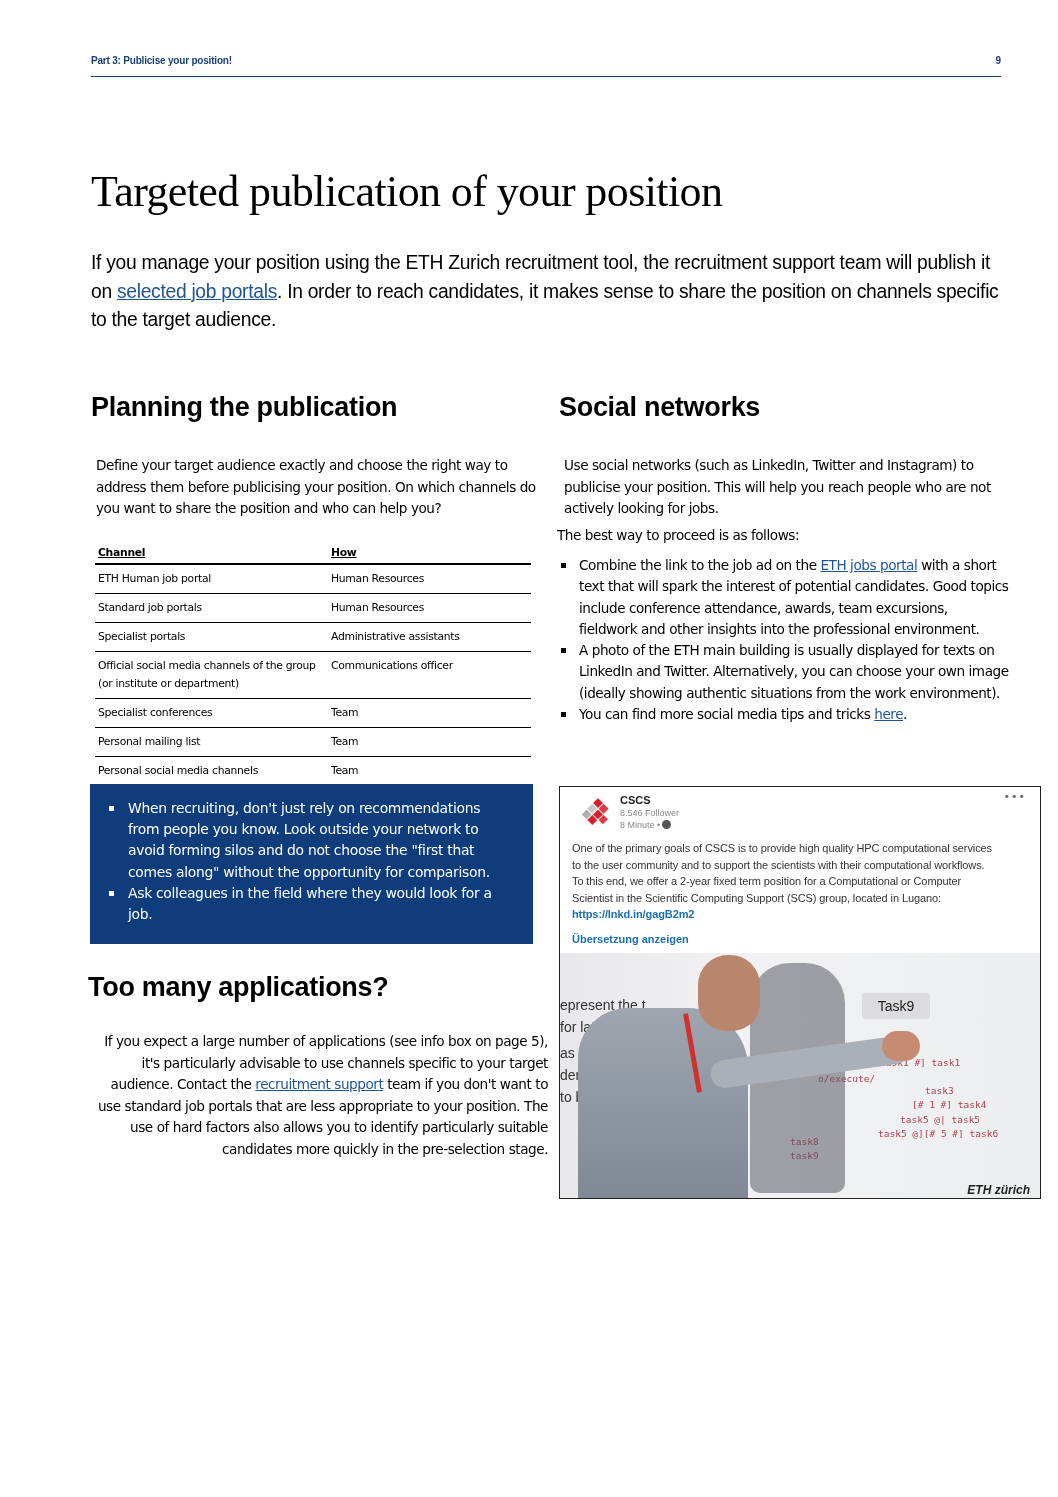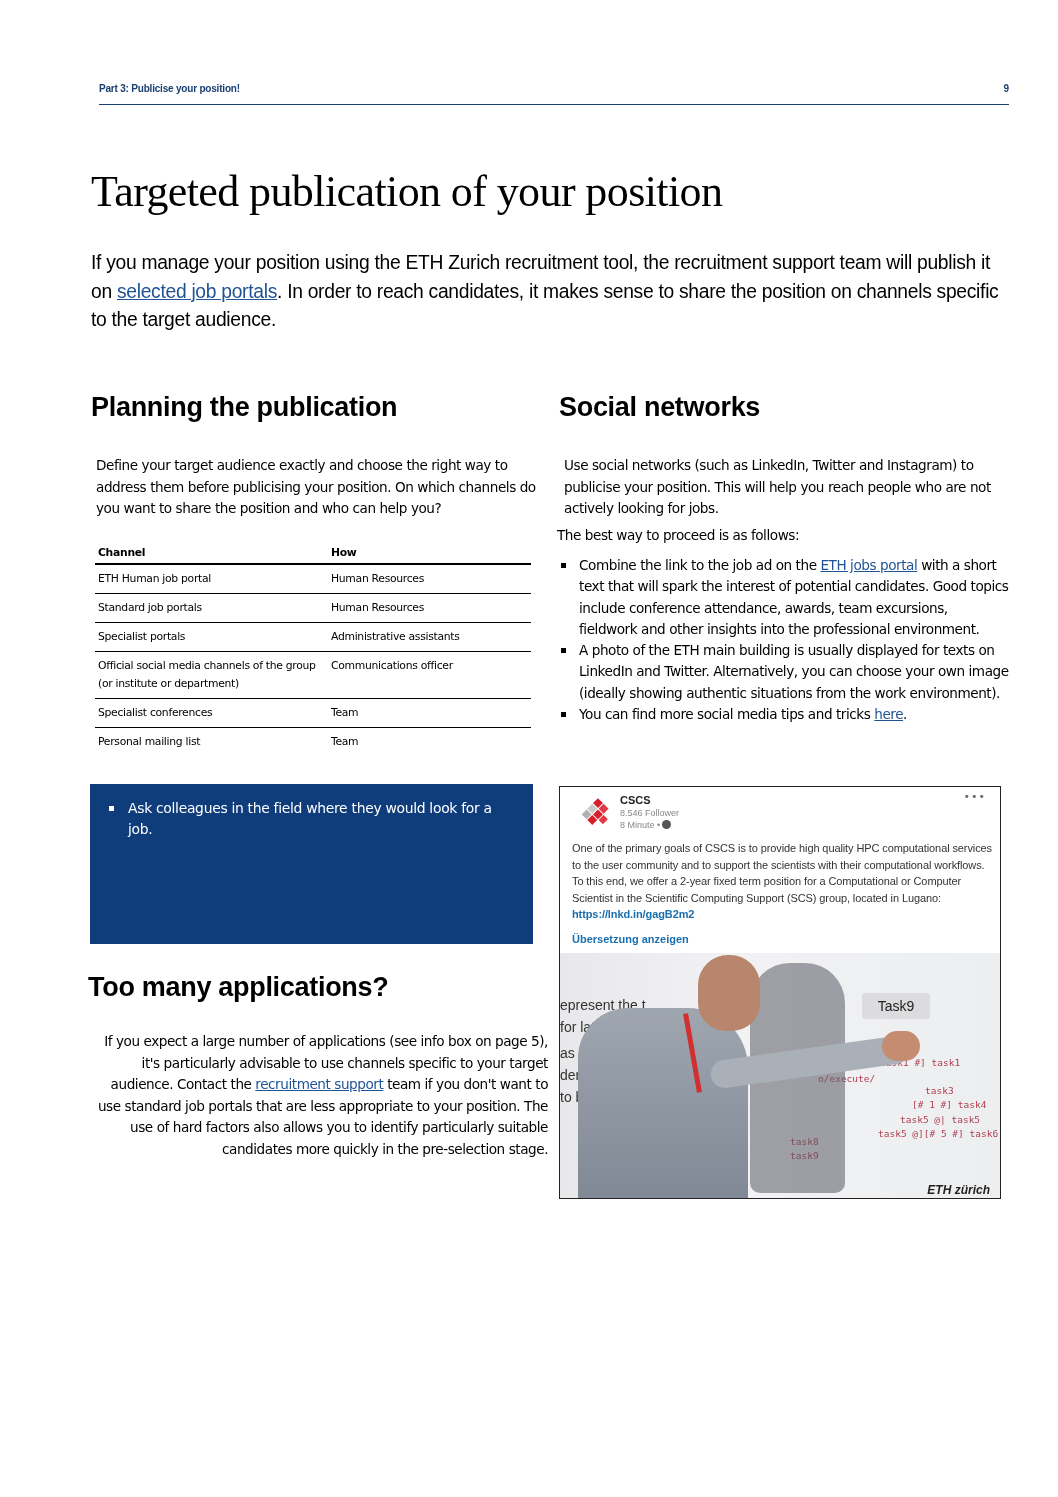--- a/index.html
+++ b/index.html
@@ -1,21 +1,21 @@
 <!DOCTYPE html>
 <html><head>
 <meta charset="utf-8">
 <style>
   html, body { margin: 0; padding: 0; background: #ffffff; }
   body { width: 1058px; height: 1497px; position: relative; overflow: hidden;
          font-family: "DejaVu Sans", "Liberation Sans", sans-serif; color: #000; }
   a { color: #1f5394; text-decoration: underline; }
 
-  .running-header { position: absolute; left: 91px; top: 82px; width: 910px; height: 22px;
-                    border-bottom: 1.5px solid #1a3f73; margin-left: 8px; }
+  .running-header { position: absolute; left: 91px; top: 54px; width: 910px; height: 22px;
+                    border-bottom: 1.5px solid #1a3f73; }
   .running-header .section { position: absolute; left: 0; top: 1px; font-size: 10px; font-weight: bold;
                              color: #1a3f73; font-family: "Liberation Sans", sans-serif; letter-spacing: -0.2px; }
   .running-header .pagenum { position: absolute; right: 0; top: 1px; font-size: 10px; font-weight: bold;
                              color: #1a3f73; font-family: "Liberation Sans", sans-serif; }
 
   .page-title { position: absolute; left: 91px; top: 166px; margin: 0; font-size: 44px; font-weight: normal;
                 letter-spacing: -0.6px; font-family: Liberation Serif, serif; }
 
   .intro { position: absolute; left: 91px; top: 249px; width: 915px; margin: 0; font-size: 19.3px;
            line-height: 28.5px; font-family: "Liberation Sans", sans-serif; letter-spacing: -0.3px; }
@@ -24,21 +24,21 @@
   .col-right { position: absolute; left: 559px; top: 392px; width: 445px; }
 
   h2.sec { margin: 0; font-size: 27px; font-weight: bold; font-family: "Liberation Sans", sans-serif; letter-spacing: -0.3px; }
 
   .body-text { font-size: 13.6px; line-height: 21.5px; margin: 5px; font-family: "DejaVu Sans", sans-serif; letter-spacing: -0.45px; }
 
   .plan-text { position: absolute; left: 0; top: 58px; width: 450px; }
 
   table.channels { position: absolute; left: 4px; top: 151px; width: 436px; border-collapse: collapse;
                    font-size: 10.8px; font-family: "DejaVu Sans", sans-serif; letter-spacing: -0.3px; }
-  table.channels th { text-align: left; font-weight: bold; padding: 3px 3px 4px 3px; border-bottom: 2px solid #000; }
+  table.channels th { text-align: left; font-weight: bold; padding: 3px 3px 4px 3px; border-bottom: 2px solid #000; text-decoration: underline; }
   table.channels td { padding: 5px 3px 5px 3px; border-bottom: 1.5px solid #000; vertical-align: top; line-height: 18px; }
   table.channels td:first-child, table.channels th:first-child { width: 227px; }
   table.channels tr:last-child td { border-bottom: none; }
 
   .info-box { position: absolute; left: -1px; top: 392px; width: 443px; height: 160px; background: #0f3d7c;
               color: #ffffff; box-sizing: border-box; padding: 14px 20px 0 16px; }
   .info-box ul { margin: 0; padding: 0; list-style: none; }
   .info-box li { position: relative; padding-left: 22px; font-size: 13.9px; line-height: 21.2px;
                  font-family: "DejaVu Sans", sans-serif; letter-spacing: -0.3px; }
   .info-box li .bullet { position: absolute; left: 3px; top: 8px; width: 5px; height: 5px; background: #ffffff; }
@@ -46,21 +46,21 @@
   .too-many-title { position: absolute; left: -3px; top: 580px; }
   .too-many-text { position: absolute; left: 0; top: 634px; width: 452px; text-align: right; }
 
   .social-text { position: absolute; left: 0; top: 58px; width: 450px; }
   .social-text .best { margin-left: -2px; }
   ul.tips { position: absolute; left: 0; top: 163px; width: 450px; margin: 0; padding: 0; list-style: none; }
   ul.tips li { position: relative; padding-left: 20px; font-size: 13.6px; line-height: 21.3px;
                font-family: "DejaVu Sans", sans-serif; letter-spacing: -0.45px; }
   ul.tips li .bullet { position: absolute; left: 2px; top: 8px; width: 5px; height: 5px; background: #000; }
 
-  .post-card { position: absolute; left: 559px; top: 786px; width: 442px; height: 413px; box-sizing: border-box;
+  .post-card { position: absolute; left: 559px; top: 786px; width: 482px; height: 413px; box-sizing: border-box;
                border: 1.5px solid #222; background: #fff; overflow: hidden; }
   .post-head { position: absolute; left: 0; top: 0; width: 100%; height: 50px; }
   .post-logo { position: absolute; left: 16px; top: 9px; width: 34px; height: 34px; }
   .post-name { position: absolute; left: 60px; top: 7px; font-size: 11px; font-weight: bold; color: #222;
                font-family: "Liberation Sans", sans-serif; }
   .post-followers { position: absolute; left: 60px; top: 21px; font-size: 9px; color: #888;
                     font-family: "Liberation Sans", sans-serif; }
   .post-time { position: absolute; left: 60px; top: 33px; font-size: 9px; color: #888; font-family: "Liberation Sans", sans-serif; }
   .post-time .globe { display: inline-block; width: 9px; height: 9px; border-radius: 50%; background: #555; vertical-align: -1px; margin-left: 2px; }
   .post-more { position: absolute; right: 14px; top: 3px; font-size: 11px; color: #666; letter-spacing: 1px; cursor: pointer; }
@@ -129,25 +129,30 @@
         <td>Communications officer</td>
       </tr>
       <tr>
         <td>Specialist conferences</td>
         <td>Team</td>
       </tr>
       <tr>
         <td>Personal mailing list</td>
         <td>Team</td>
       </tr>
+      <tr>
+        <td>Personal social media channels</td>
+        <td>Team</td>
+      </tr>
     </tbody>
   </table>
 
   <div class="info-box">
     <ul>
+      <li><span class="bullet"></span><span>When recruiting, don't just rely on recommendations from people you know. Look outside your network to avoid forming silos and do not choose the "first that comes along" without the opportunity for comparison.</span></li>
       <li><span class="bullet"></span><span>Ask colleagues in the field where they would look for a job.</span></li>
     </ul>
   </div>
 
   <h2 class="sec too-many-title">Too many applications?</h2>
   <p class="body-text too-many-text"><span>If you expect a large number of applications (see info box on page 5), it's particularly advisable to use channels specific to your target audience. Contact the </span><a href="#">recruitment support</a><span> team if you don't want to use standard job portals that are less appropriate to your position. The use of hard factors also allows you to identify particularly suitable candidates more quickly in the pre-selection stage.</span></p>
 </div>
 
 <div class="col-right">
   <h2 class="sec">Social networks</h2>

